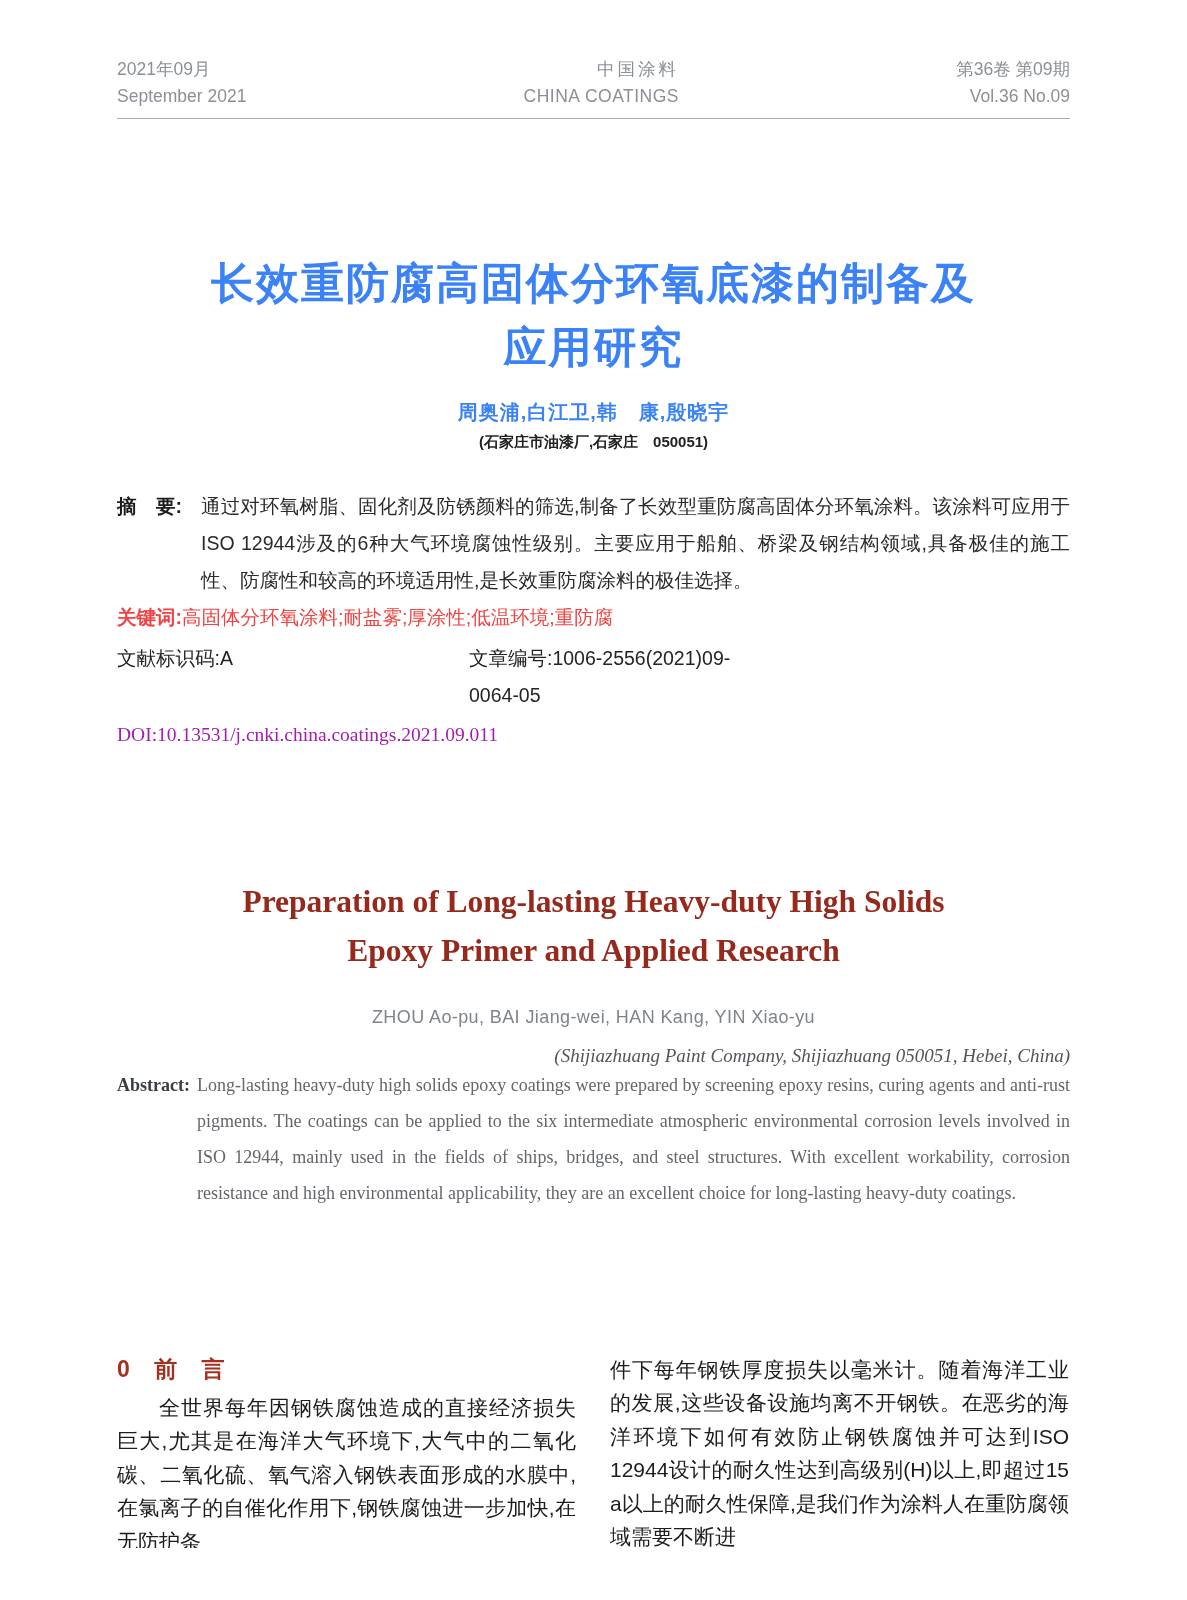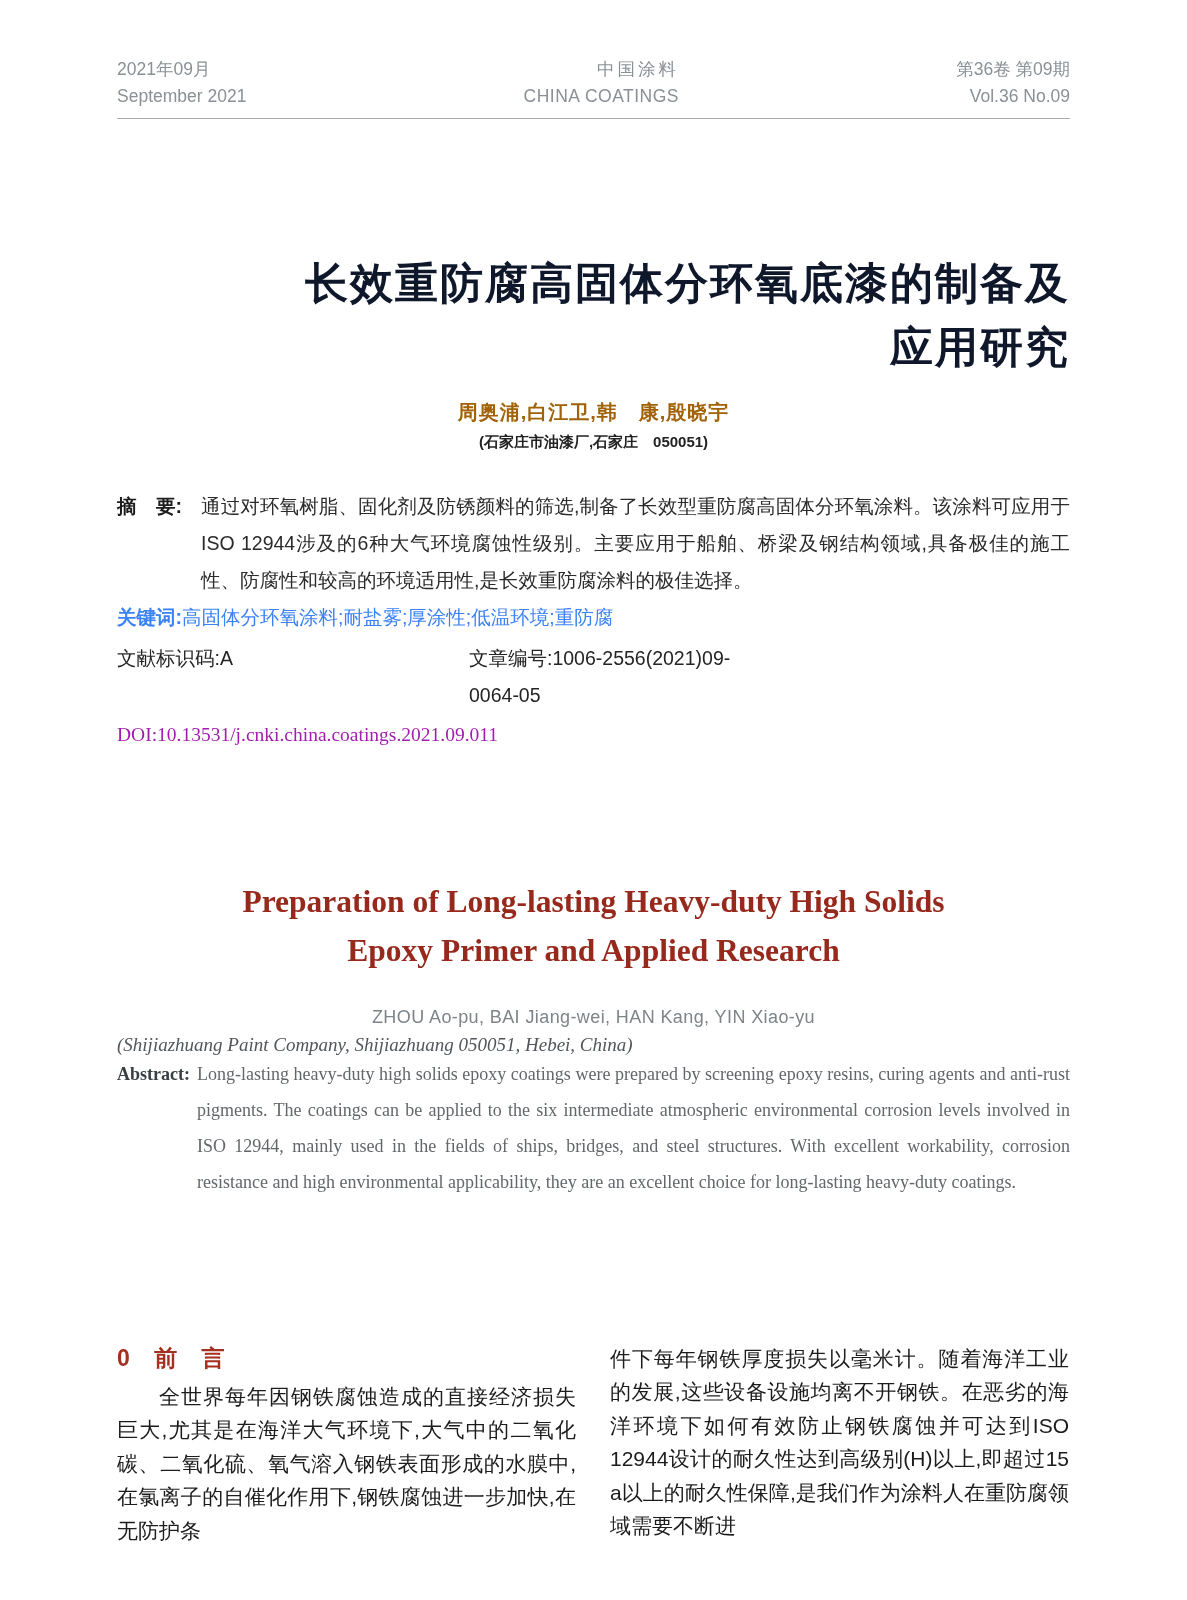--- a/index.html
+++ b/index.html
@@ -19,40 +19,40 @@
     display:flex; justify-content:space-between; align-items:flex-end;
     color:#8a9096; font-size:17.5px; line-height:27px;
   }
   .jheader .blk { display:flex; flex-direction:column; }
   .jheader .blk.c { text-align:right; letter-spacing:3px; }
   .jheader .blk.c .en { letter-spacing:0.5px; }
   .jheader .blk.r { text-align:right; }
 
   
   .title-cn {
-    margin-top:132px; text-align:right;
-    color:#0f172a; font-weight:800; font-size:43px; line-height:64px;
+    margin-top:132px; text-align:center;
+    color:#3b82f6; font-weight:800; font-size:43px; line-height:64px;
     letter-spacing:2px;
   }
   .authors-cn {
     margin-top:20px; text-align:center;
-    font-size:20px; font-weight:600; color:#a16207; letter-spacing:1px;
+    font-size:20px; font-weight:600; color:#3b82f6; letter-spacing:1px;
   }
   .affil-cn {
     margin-top:7px; text-align:center;
     font-size:15px; font-weight:600; color:#222;
   }
 
   
   .abstract-cn {
     margin-top:36px; position:relative; padding-left:84px;
     font-size:19.5px; line-height:37px; color:#2b2b2b; text-align:justify;
   }
   .abstract-cn .label { position:absolute; left:0; top:0; font-weight:700; color:#1c1c1c; }
-  .keywords-cn { font-size:19.5px; line-height:37px; color:#3b82f6; }
+  .keywords-cn { font-size:19.5px; line-height:37px; color:#ef4444; }
   .keywords-cn .label { font-weight:700; }
 
   .meta-row {
     margin-top:4px; display:grid; grid-template-columns:352px 285px 1fr;
     font-size:19.5px; line-height:37px; color:#242424;
   }
   .doi-line {
     font-family:"Liberation Serif", serif;
     font-size:19.5px; line-height:37px; color:#a21caf; margin-top:2px;
   }
@@ -61,21 +61,21 @@
   .title-en {
     margin-top:124px; text-align:center;
     font-family:"Liberation Serif", serif; font-weight:700;
     font-size:31.5px; line-height:49px; color:#96291c;
   }
   .authors-en {
     margin-top:32px; text-align:center;
     font-size:18px; color:#7e8489; letter-spacing:0.4px;
   }
   .affil-en {
-    margin-top:6px; text-align:left;
+    margin-top:17px; text-align:right;
     font-family:"Liberation Serif", serif; font-style:italic;
     font-size:19px; color:#50565c;
   }
 
   
   .abstract-en {
     position:relative; padding-left:80px;
     font-family:"Liberation Serif", serif;
     font-size:18px; line-height:36px; color:#63676b; text-align:justify;
   }

